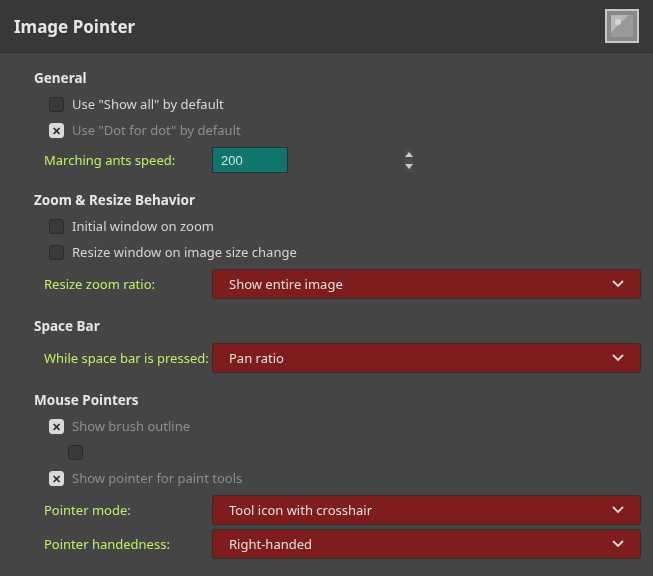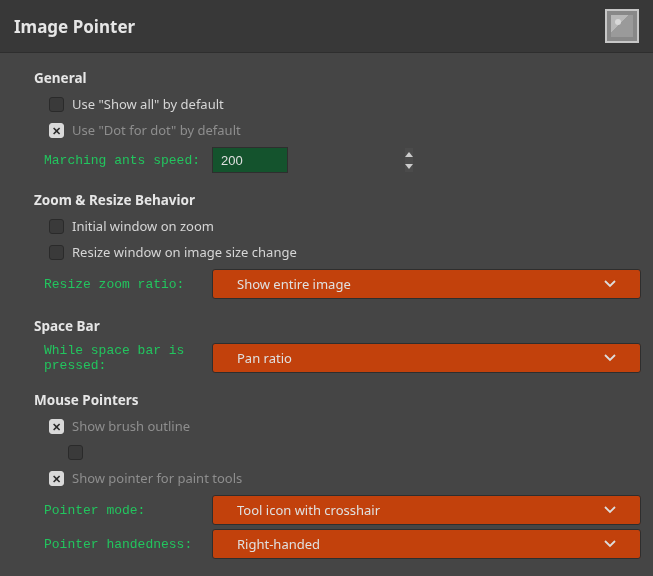--- a/index.html
+++ b/index.html
@@ -68,22 +68,21 @@
 
   
   .form-row {
     display: flex;
     align-items: center;
     margin: 4px 0;
   }
   .form-row .form-label {
     width: 182px;
     padding-left: 14px;
-    color: #22c55e;
-    font-family: Liberation Mono, monospace;
+    color: #bef264;
   }
   .form-row .form-control {
     flex: 1;
     padding-right: 6px;
   }
 
   
   .chk {
     display: flex;
     align-items: center;
@@ -113,21 +112,21 @@
     line-height: 1;
   }
   .chk-label { color: #d6d6d6; }
   .chk-label.dim { color: #8e8e8e; }
 
   
   .spin {
     display: flex;
     height: 26px;
     width: 76px;
-    background: #14532d;
+    background: #0f766e;
     border: 1px solid #2e2e2e;
   }
   .spin input {
     flex: 1;
     background: transparent;
     border: none;
     color: #e0e0e0;
     padding: 0 8px;
     font-size: 13px;
     outline: none;
@@ -143,26 +142,26 @@
     display: flex;
     align-items: center;
     justify-content: center;
     cursor: pointer;
   }
   .spin-btns svg { width: 8px; height: 5px; }
 
   
   .dropdown {
     height: 30px;
-    background: #c2410c;
+    background: #7f1d1d;
     border: 1px solid #2e2e2e;
     border-radius: 3px;
     display: flex;
     align-items: center;
-    padding: 0 24px;
+    padding: 0 16px;
     cursor: pointer;
     justify-content: space-between;
     width: 100%;
   }
   .dropdown span { color: #e0e0e0; }
   .dropdown svg { width: 12px; height: 8px; }
 
   .gap { height: 8px; }
 </style>
 </head>

